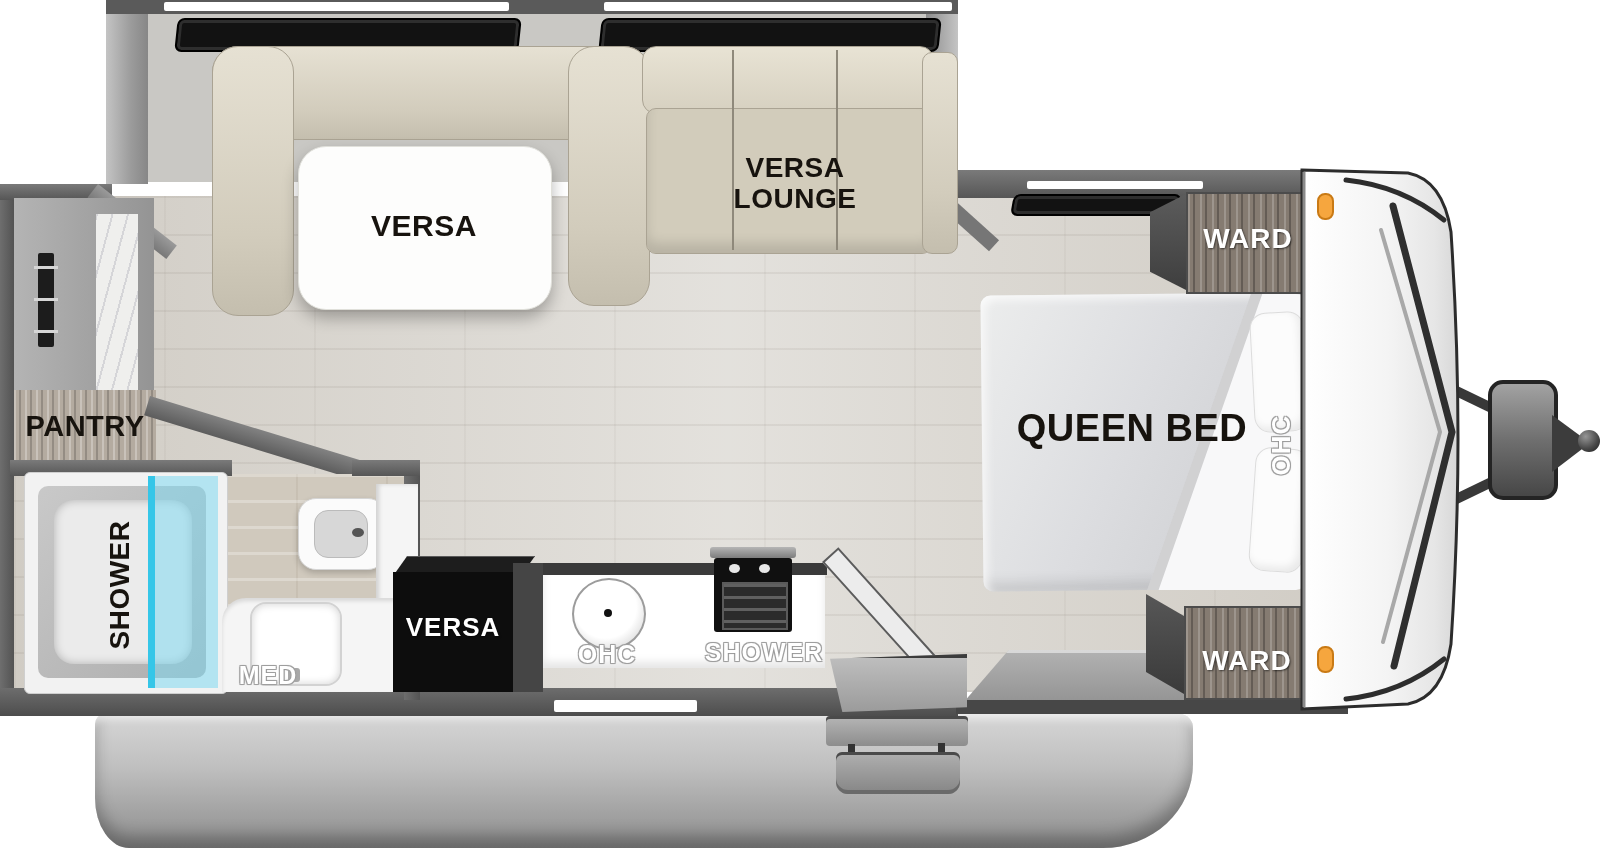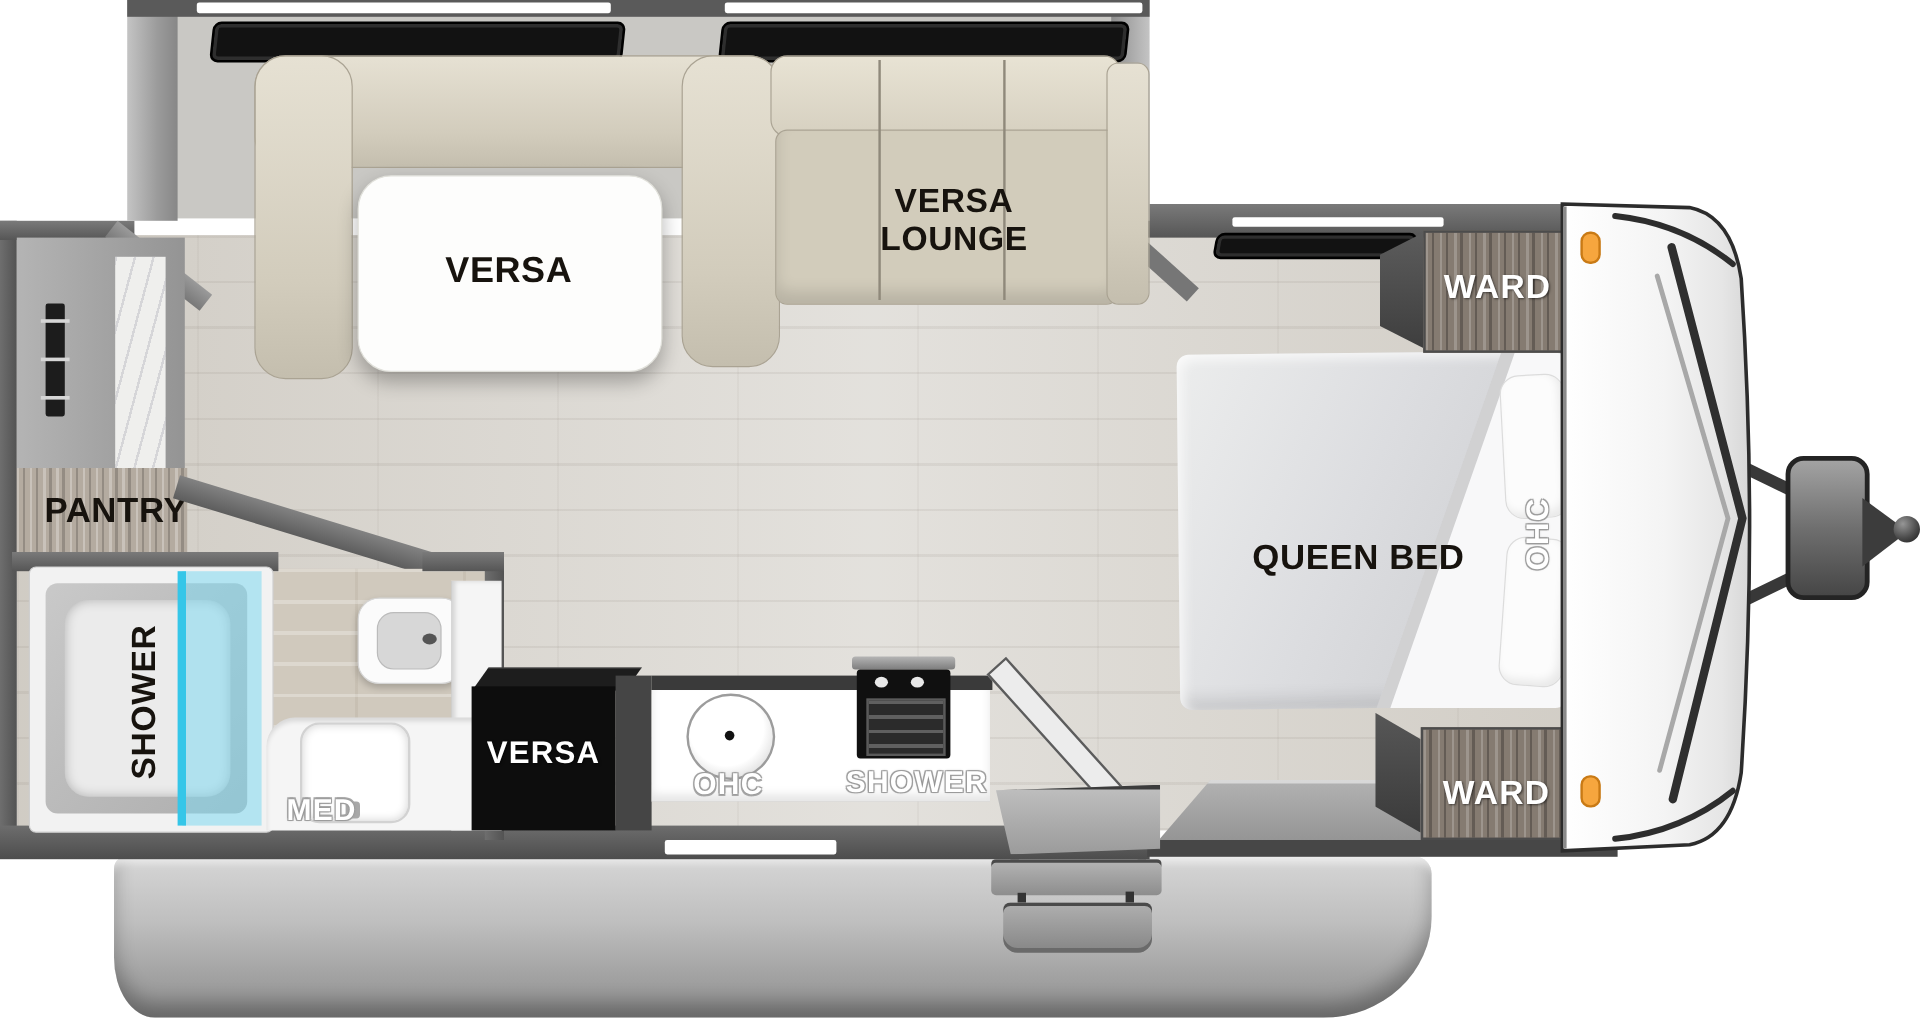--- a/index.html
+++ b/index.html
@@ -102,21 +102,21 @@
 
   <div class="abs" style="left:14px;top:198px;width:140px;height:192px;background:linear-gradient(90deg,#b4b4b4,#949494);"></div>
   <div class="abs" style="left:96px;top:214px;width:42px;height:176px;background:#efefed;
               background-image:repeating-linear-gradient(105deg, rgba(175,175,185,.4) 0 2px, rgba(0,0,0,0) 2px 15px);"></div>
   <div class="abs" style="left:38px;top:253px;width:16px;height:94px;background:#1c1c1c;border-radius:2px;"></div>
   <div class="abs" style="left:34px;top:266px;width:24px;height:3px;background:#d6d6d6;"></div>
   <div class="abs" style="left:34px;top:298px;width:24px;height:3px;background:#d6d6d6;"></div>
   <div class="abs" style="left:34px;top:330px;width:24px;height:3px;background:#d6d6d6;"></div>
 
   <div class="abs woodlight" style="left:14px;top:390px;width:142px;height:74px;"></div>
-  <div class="abs lbl blabel" style="left:14px;top:404px;width:142px;height:44px;font-size:29px;justify-content:flex-end;">
+  <div class="abs lbl blabel" style="left:14px;top:404px;width:142px;height:44px;font-size:29px;">
       <span>PANTRY</span>
     </div>
   <div class="abs" style="left:150px;top:396px;width:232px;height:20px;background:linear-gradient(180deg,#828282,#5d5d5d);
               transform:rotate(17deg);transform-origin:top left;"></div>
 
   <div class="abs tilefloor" style="left:26px;top:474px;width:380px;height:216px;"></div>
   <div class="abs wallv" style="left:404px;top:460px;width:16px;height:240px;"></div>
   <div class="abs wall" style="left:10px;top:460px;width:222px;height:16px;"></div>
   <div class="abs wall" style="left:352px;top:460px;width:68px;height:16px;"></div>
 
@@ -184,21 +184,21 @@
               background:linear-gradient(115deg,#eceded 0%,#dcdde0 45%,#c9cacd 100%);
               box-shadow:inset 4px 4px 10px rgba(255,255,255,.8), inset -6px -8px 14px rgba(0,0,0,.12);"></div>
   <div class="abs" style="left:982px;top:294px;width:324px;height:296px;border-radius:10px;
               background:#f8f8f9;clip-path:polygon(83% 0, 100% 0, 100% 100%, 51% 100%);"></div>
   <div class="abs" style="left:982px;top:294px;width:324px;height:296px;border-radius:10px;
               background:rgba(90,90,95,.25);clip-path:polygon(83% 0, 86.5% 0, 54.5% 100%, 51% 100%);"></div>
   <div class="abs" style="left:1252px;top:312px;width:52px;height:118px;border-radius:16px;background:#fcfcfc;
               border:1px solid #dcdcdc;transform:rotate(-3deg);box-shadow:inset -4px -4px 8px rgba(0,0,0,.08);"></div>
   <div class="abs" style="left:1252px;top:448px;width:52px;height:122px;border-radius:16px;background:#fcfcfc;
               border:1px solid #dcdcdc;transform:rotate(4deg);box-shadow:inset -4px -4px 8px rgba(0,0,0,.08);"></div>
-  <div class="abs lbl blabel" style="left:1032px;top:447px;width:200px;height:36px;font-size:29px;">
+  <div class="abs lbl blabel" style="left:1032px;top:410px;width:200px;height:36px;font-size:38px;">
       <span>QUEEN BED</span>
     </div>
   <div class="abs lbl olabel rot-ccw" style="left:1226px;top:430px;width:110px;height:30px;font-size:26px;">
       <span>OHC</span>
     </div>
 
   <div class="abs" style="left:1150px;top:194px;width:36px;height:96px;background:linear-gradient(180deg,#5c5c5c,#3e3e3e);
               clip-path:polygon(0 19%, 100% 0, 100% 100%, 0 81%);"></div>
   <div class="abs wood" style="left:1186px;top:192px;width:124px;height:98px;border:2px solid #4c4c4c;"></div>
   <div class="abs lbl wlabel" style="left:1186px;top:222px;width:124px;height:34px;font-size:28px;">

